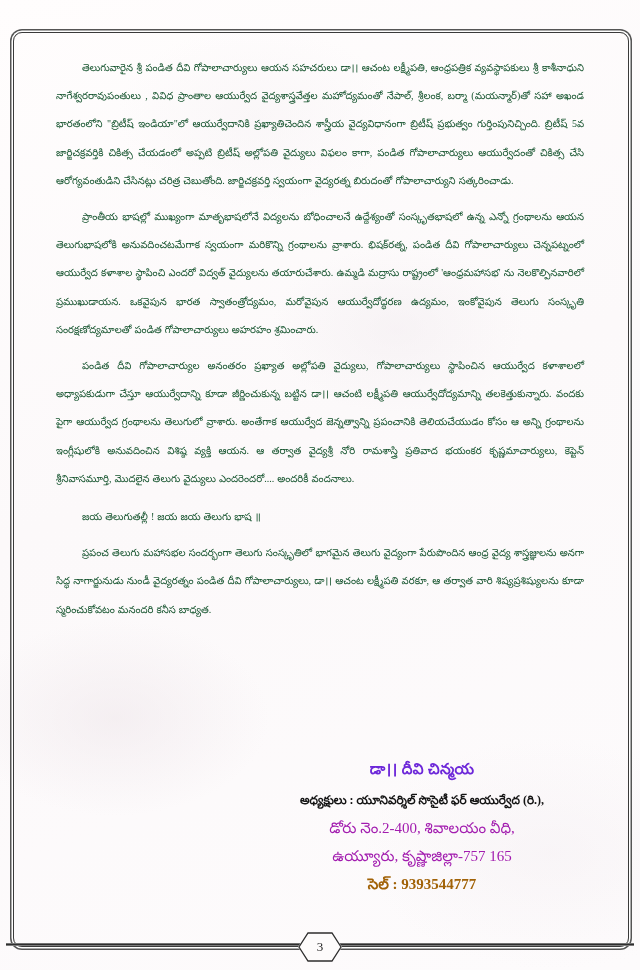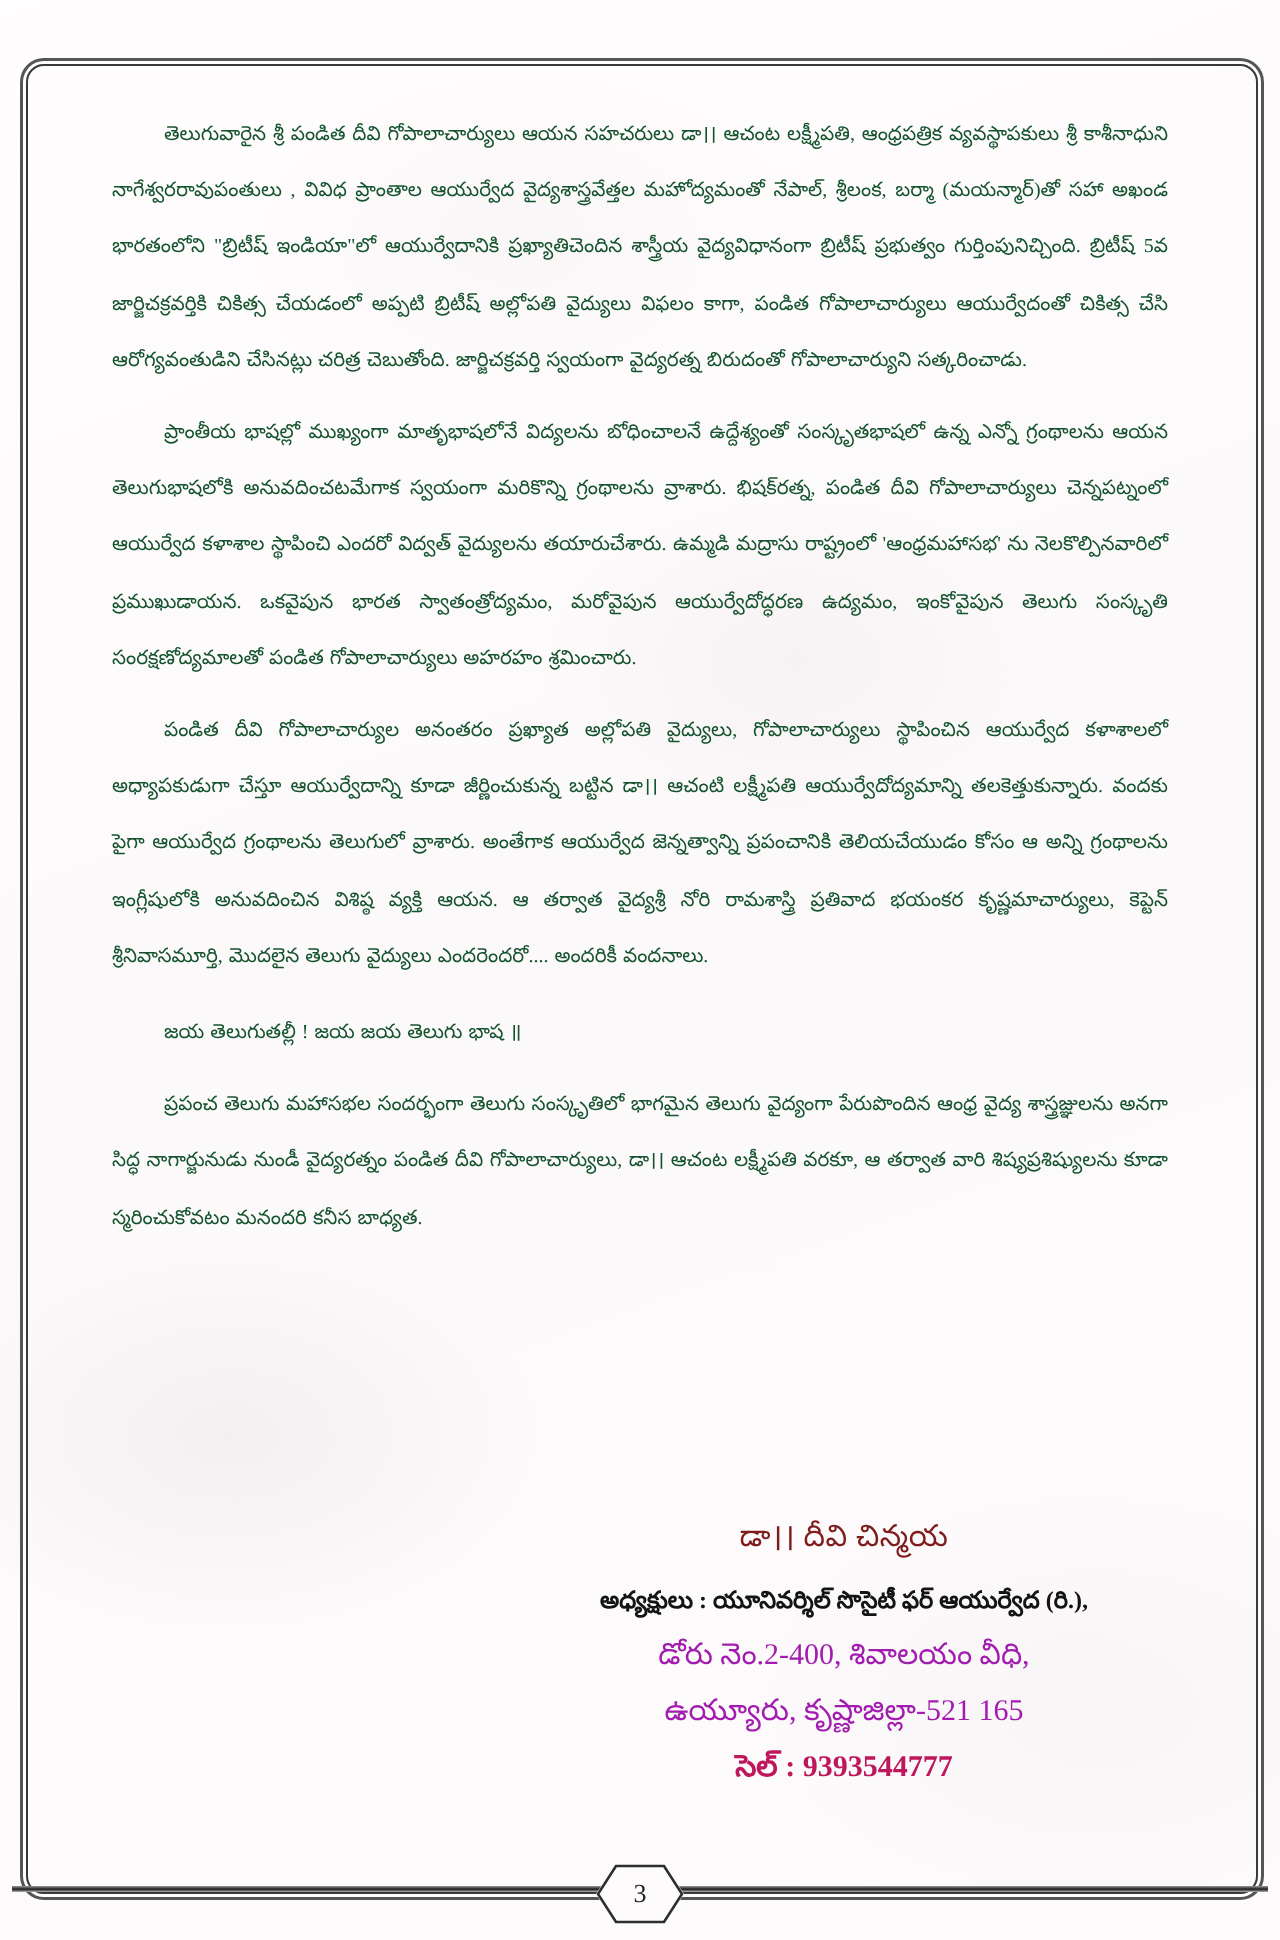--- a/index.html
+++ b/index.html
@@ -82,41 +82,41 @@
   .signature-block {
     position: absolute;
     left: 236px;
     top: 756px;
     width: 372px;
     text-align: center;
   }
   .sig-name {
     font-size: 15.2px;
     line-height: 26px;
-    font-weight: normal;
-    color: #7f1d1d;
+    font-weight: bold;
+    color: #6d28d9;
     letter-spacing: 0.3px;
   }
   .sig-org {
     font-size: 12px;
     line-height: 28px;
     font-weight: bold;
     color: #141414;
     margin-top: 4px;
   }
   .sig-line {
     font-size: 15px;
     line-height: 28px;
     color: #a21caf;
   }
   .sig-phone {
     font-size: 15px;
     line-height: 28px;
     font-weight: bold;
-    color: #be185d;
+    color: #a16207;
   }
 
   
   .footer {
     position: absolute;
     left: 0;
     top: 931px;
     width: 640px;
     height: 40px;
     z-index: 3;
@@ -181,21 +181,21 @@
     <p class="para">ప్రాంతీయ భాషల్లో ముఖ్యంగా మాతృభాషలోనే విద్యలను బోధించాలనే ఉద్దేశ్యంతో సంస్కృతభాషలో ఉన్న ఎన్నో గ్రంథాలను ఆయన తెలుగుభాషలోకి అనువదించటమేగాక స్వయంగా మరికొన్ని గ్రంథాలను వ్రాశారు. భిషక్‌రత్న, పండిత దీవి గోపాలాచార్యులు చెన్నపట్నంలో ఆయుర్వేద కళాశాల స్థాపించి ఎందరో విద్వత్ వైద్యులను తయారుచేశారు. ఉమ్మడి మద్రాసు రాష్ట్రంలో 'ఆంధ్రమహాసభ' ను నెలకొల్పినవారిలో ప్రముఖుడాయన. ఒకవైపున భారత స్వాతంత్రోద్యమం, మరోవైపున ఆయుర్వేదోద్ధరణ ఉద్యమం, ఇంకోవైపున తెలుగు సంస్కృతి సంరక్షణోద్యమాలతో పండిత గోపాలాచార్యులు అహరహం శ్రమించారు.</p>
     <p class="para">పండిత దీవి గోపాలాచార్యుల అనంతరం ప్రఖ్యాత అల్లోపతి వైద్యులు, గోపాలాచార్యులు స్థాపించిన ఆయుర్వేద కళాశాలలో అధ్యాపకుడుగా చేస్తూ ఆయుర్వేదాన్ని కూడా జీర్ణించుకున్న బట్టిన డా।। ఆచంటి లక్ష్మీపతి ఆయుర్వేదోద్యమాన్ని తలకెత్తుకున్నారు. వందకు పైగా ఆయుర్వేద గ్రంథాలను తెలుగులో వ్రాశారు. అంతేగాక ఆయుర్వేద జెన్నత్వాన్ని ప్రపంచానికి తెలియచేయుడం కోసం ఆ అన్ని గ్రంథాలను ఇంగ్లీషులోకి అనువదించిన విశిష్ఠ వ్యక్తి ఆయన. ఆ తర్వాత వైద్యశ్రీ నోరి రామశాస్త్రి ప్రతివాద భయంకర కృష్ణమాచార్యులు, కెప్టెన్ శ్రీనివాసమూర్తి, మొదలైన తెలుగు వైద్యులు ఎందరెందరో.... అందరికీ వందనాలు.</p>
     <p class="para salutation">జయ తెలుగుతల్లీ ! జయ జయ తెలుగు భాష ॥</p>
     <p class="para">ప్రపంచ తెలుగు మహాసభల సందర్భంగా తెలుగు సంస్కృతిలో భాగమైన తెలుగు వైద్యంగా పేరుపొందిన ఆంధ్ర వైద్య శాస్త్రజ్ఞులను అనగా సిద్ధ నాగార్జునుడు నుండీ వైద్యరత్నం పండిత దీవి గోపాలాచార్యులు, డా।। ఆచంట లక్ష్మీపతి వరకూ, ఆ తర్వాత వారి శిష్యప్రశిష్యులను కూడా స్మరించుకోవటం మనందరి కనీస బాధ్యత.</p>
   </div>
 
   <div class="signature-block">
     <div class="sig-name">డా।। దీవి చిన్మయ</div>
     <div class="sig-org">అధ్యక్షులు :  యూనివర్శిల్ సొసైటీ ఫర్ ఆయుర్వేద (రి.),</div>
     <div class="sig-line">డోరు నెం.2-400, శివాలయం వీధి,</div>
-    <div class="sig-line">ఉయ్యూరు, కృష్ణాజిల్లా-521 165</div>
+    <div class="sig-line">ఉయ్యూరు, కృష్ణాజిల్లా-757 165</div>
     <div class="sig-phone">సెల్ : 9393544777</div>
   </div>
 
 </div>
 
 <div class="footer">
   <div class="footer-rule"></div>
   <div class="page-badge"></div>
   <svg class="page-badge-outline" viewBox="0 0 44 30">
     <polygon points="10,1 34,1 43,15 34,29 10,29 1,15" fill="none" stroke="#2e2e2e" stroke-width="1.3"></polygon>

